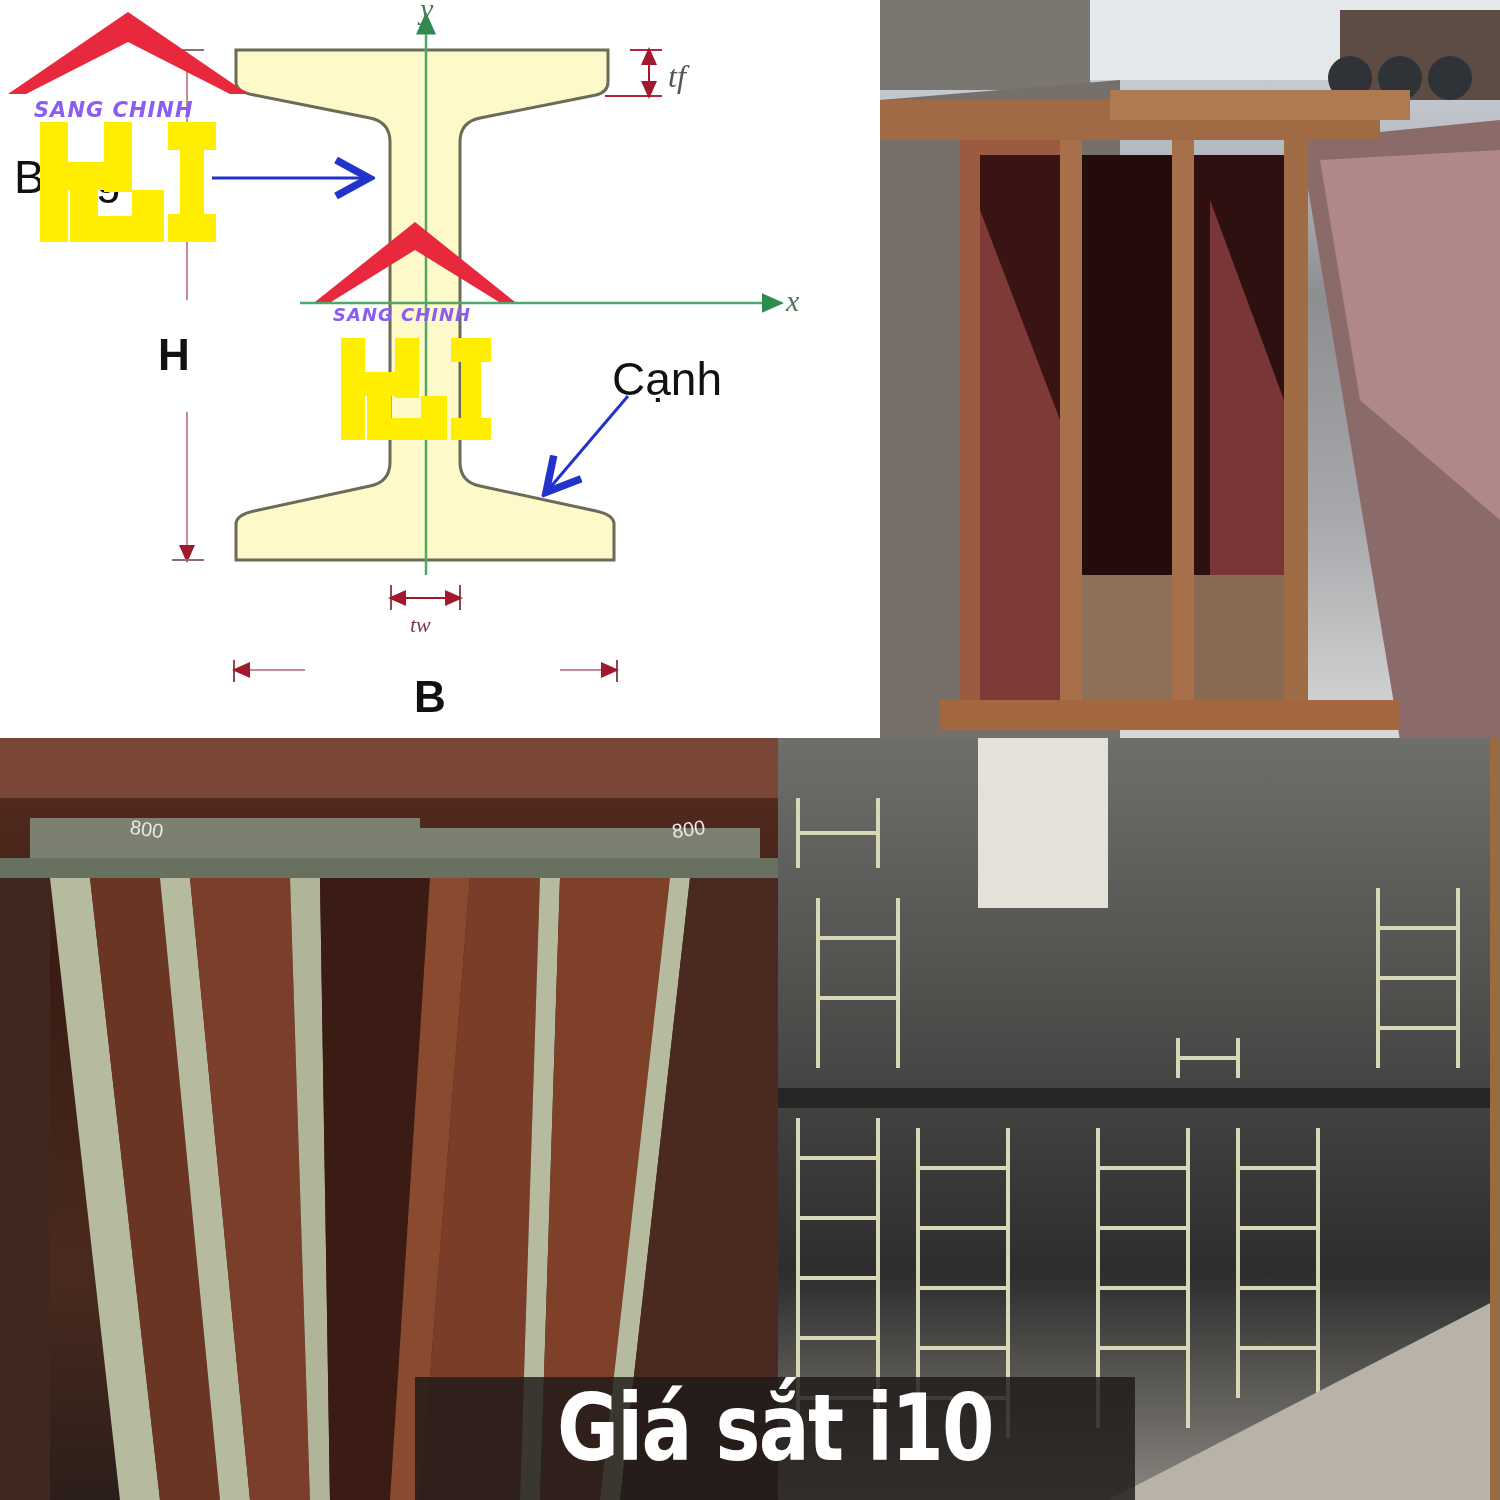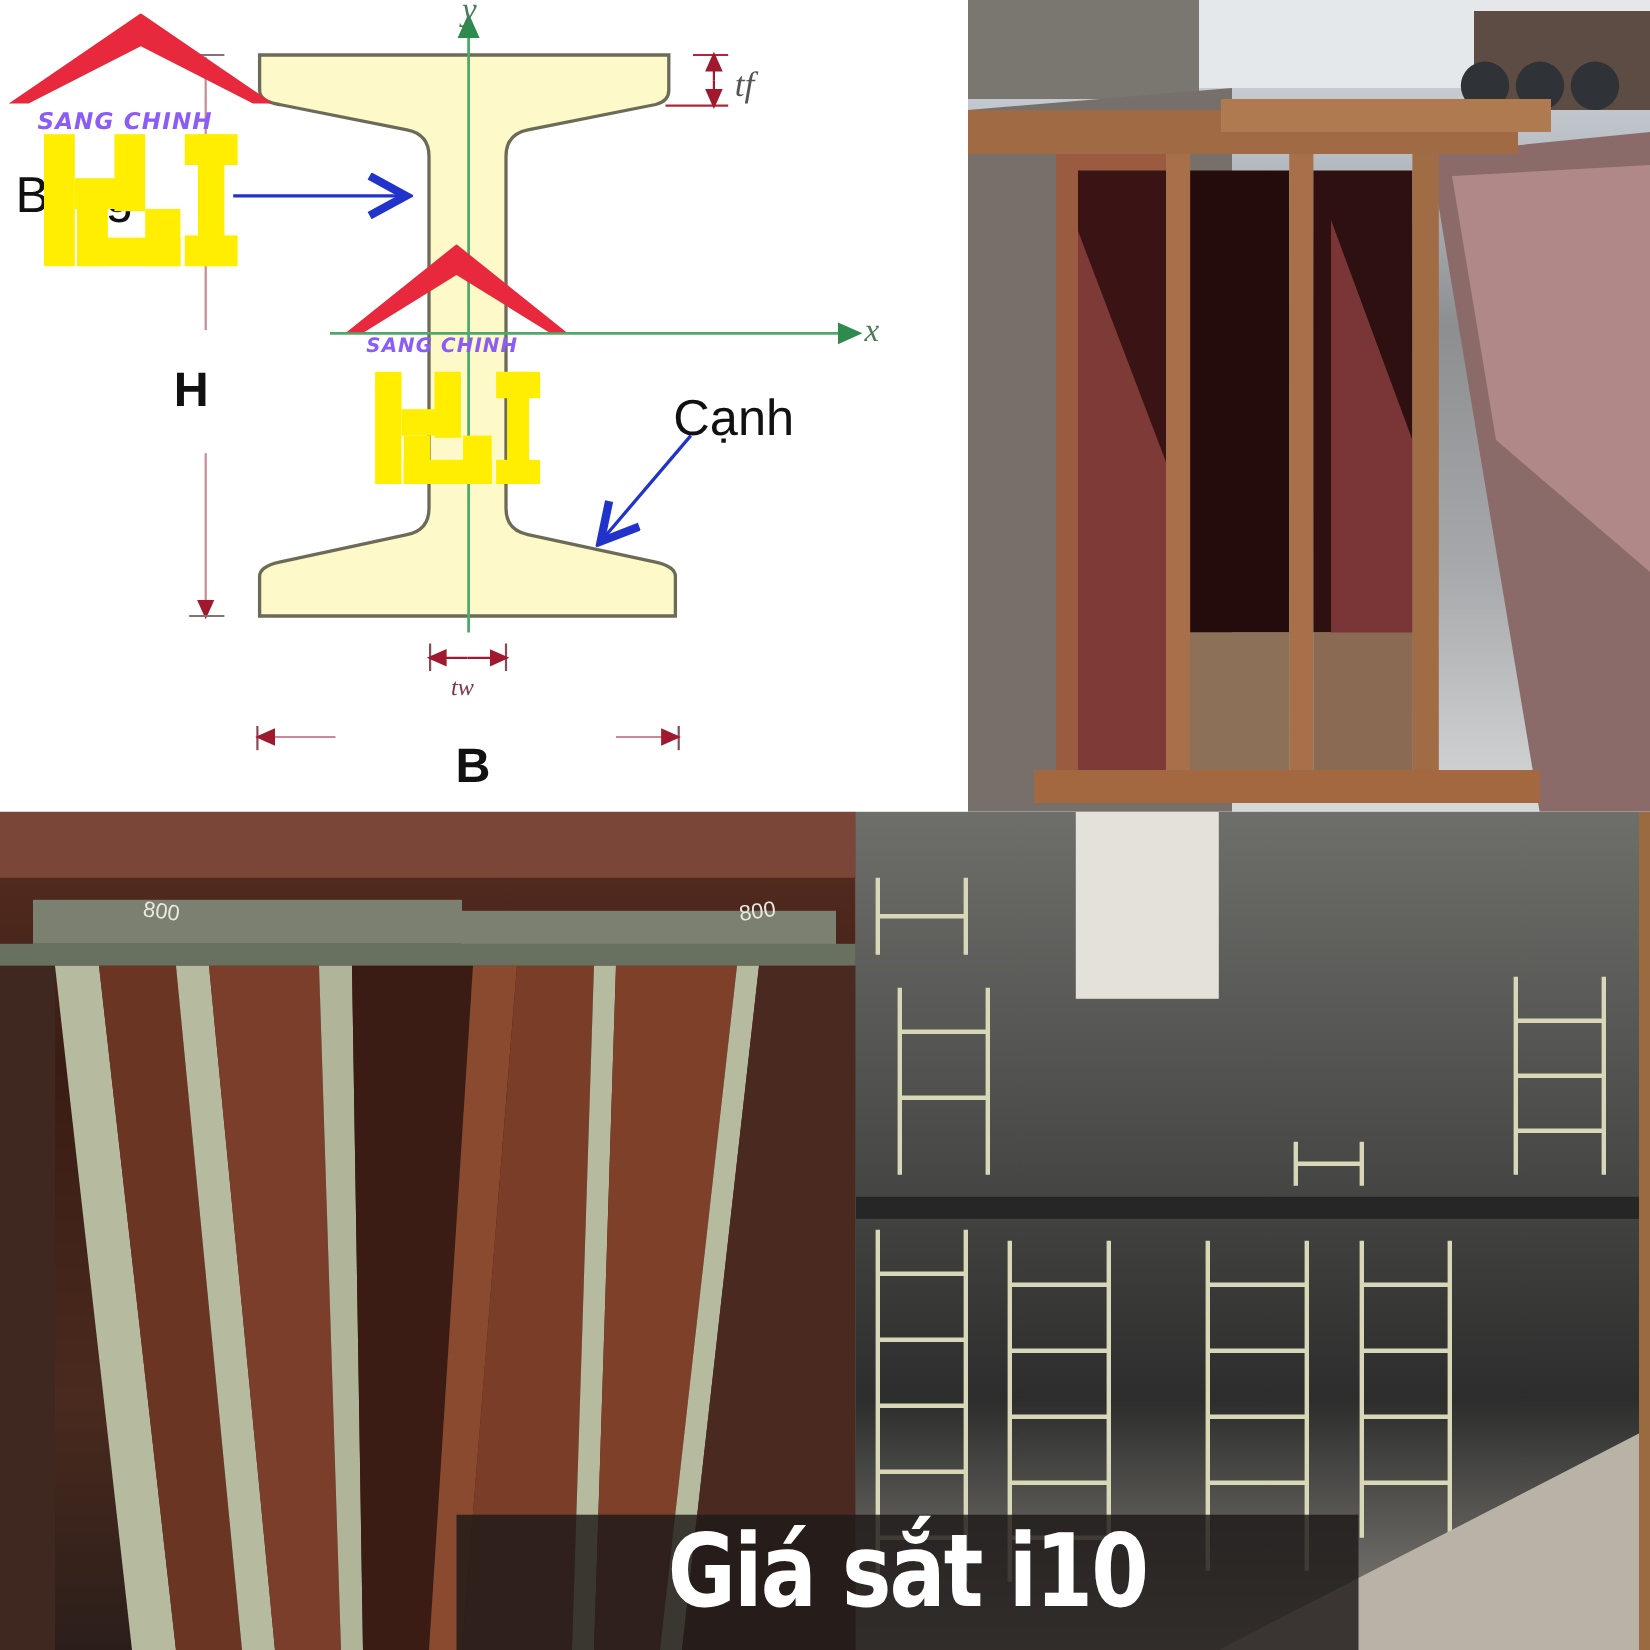--- a/index.html
+++ b/index.html
@@ -3,21 +3,21 @@
 <meta charset="utf-8">
 <style>
   html, body { margin: 0; padding: 0; }
   body { width: 1500px; height: 1500px; position: relative; overflow: hidden; background: #ffffff; font-family: "Liberation Sans", sans-serif; }
   .panel { position: absolute; overflow: hidden; }
   #diagram { left: 0; top: 0; width: 880px; height: 738px; background: #ffffff; }
   #photo-tr { left: 880px; top: 0; width: 620px; height: 738px; background: linear-gradient(180deg,#d8dde2 0%,#b9bfc5 18%,#8d8e90 40%,#a7a8ab 70%,#d7d8d8 100%); }
   #photo-bl { left: 0; top: 738px; width: 778px; height: 762px; background: linear-gradient(180deg,#5a2f22 0%,#3a1c14 30%,#4a2a1e 70%,#2b1e1a 100%); }
   #photo-br { left: 778px; top: 738px; width: 722px; height: 762px; background: linear-gradient(180deg,#6e6f6b 0%,#4a4a48 40%,#2c2d2c 70%,#8a8680 100%); }
   svg { display: block; }
-  .caption-bar { position: absolute; left: 415px; top: 1377px; width: 820px; height: 123px; background: rgba(30,26,24,0.82); }
+  .caption-bar { position: absolute; left: 415px; top: 1377px; width: 720px; height: 123px; background: rgba(30,26,24,0.82); }
   .caption-text { position: absolute; left: 0; right: 0; top: 6px; text-align: center; color: #ffffff; font-family: "DejaVu Sans", sans-serif; font-weight: bold; font-size: 92px; letter-spacing: -2px; transform: scaleX(0.82); transform-origin: center; line-height: 1; }
   .logo { position: absolute; }
   .logo .brand { position: absolute; color: #8b5cf6; font-weight: bold; font-style: italic; font-family: "DejaVu Sans", sans-serif; white-space: nowrap; letter-spacing: 1px; }
   .lbl { position: absolute; color: #111; font-family: "Liberation Sans", sans-serif; }
 </style>
 </head>
 <body>
 
 <div id="diagram" class="panel">
   <svg width="880" height="738" viewBox="0 0 880 738">

